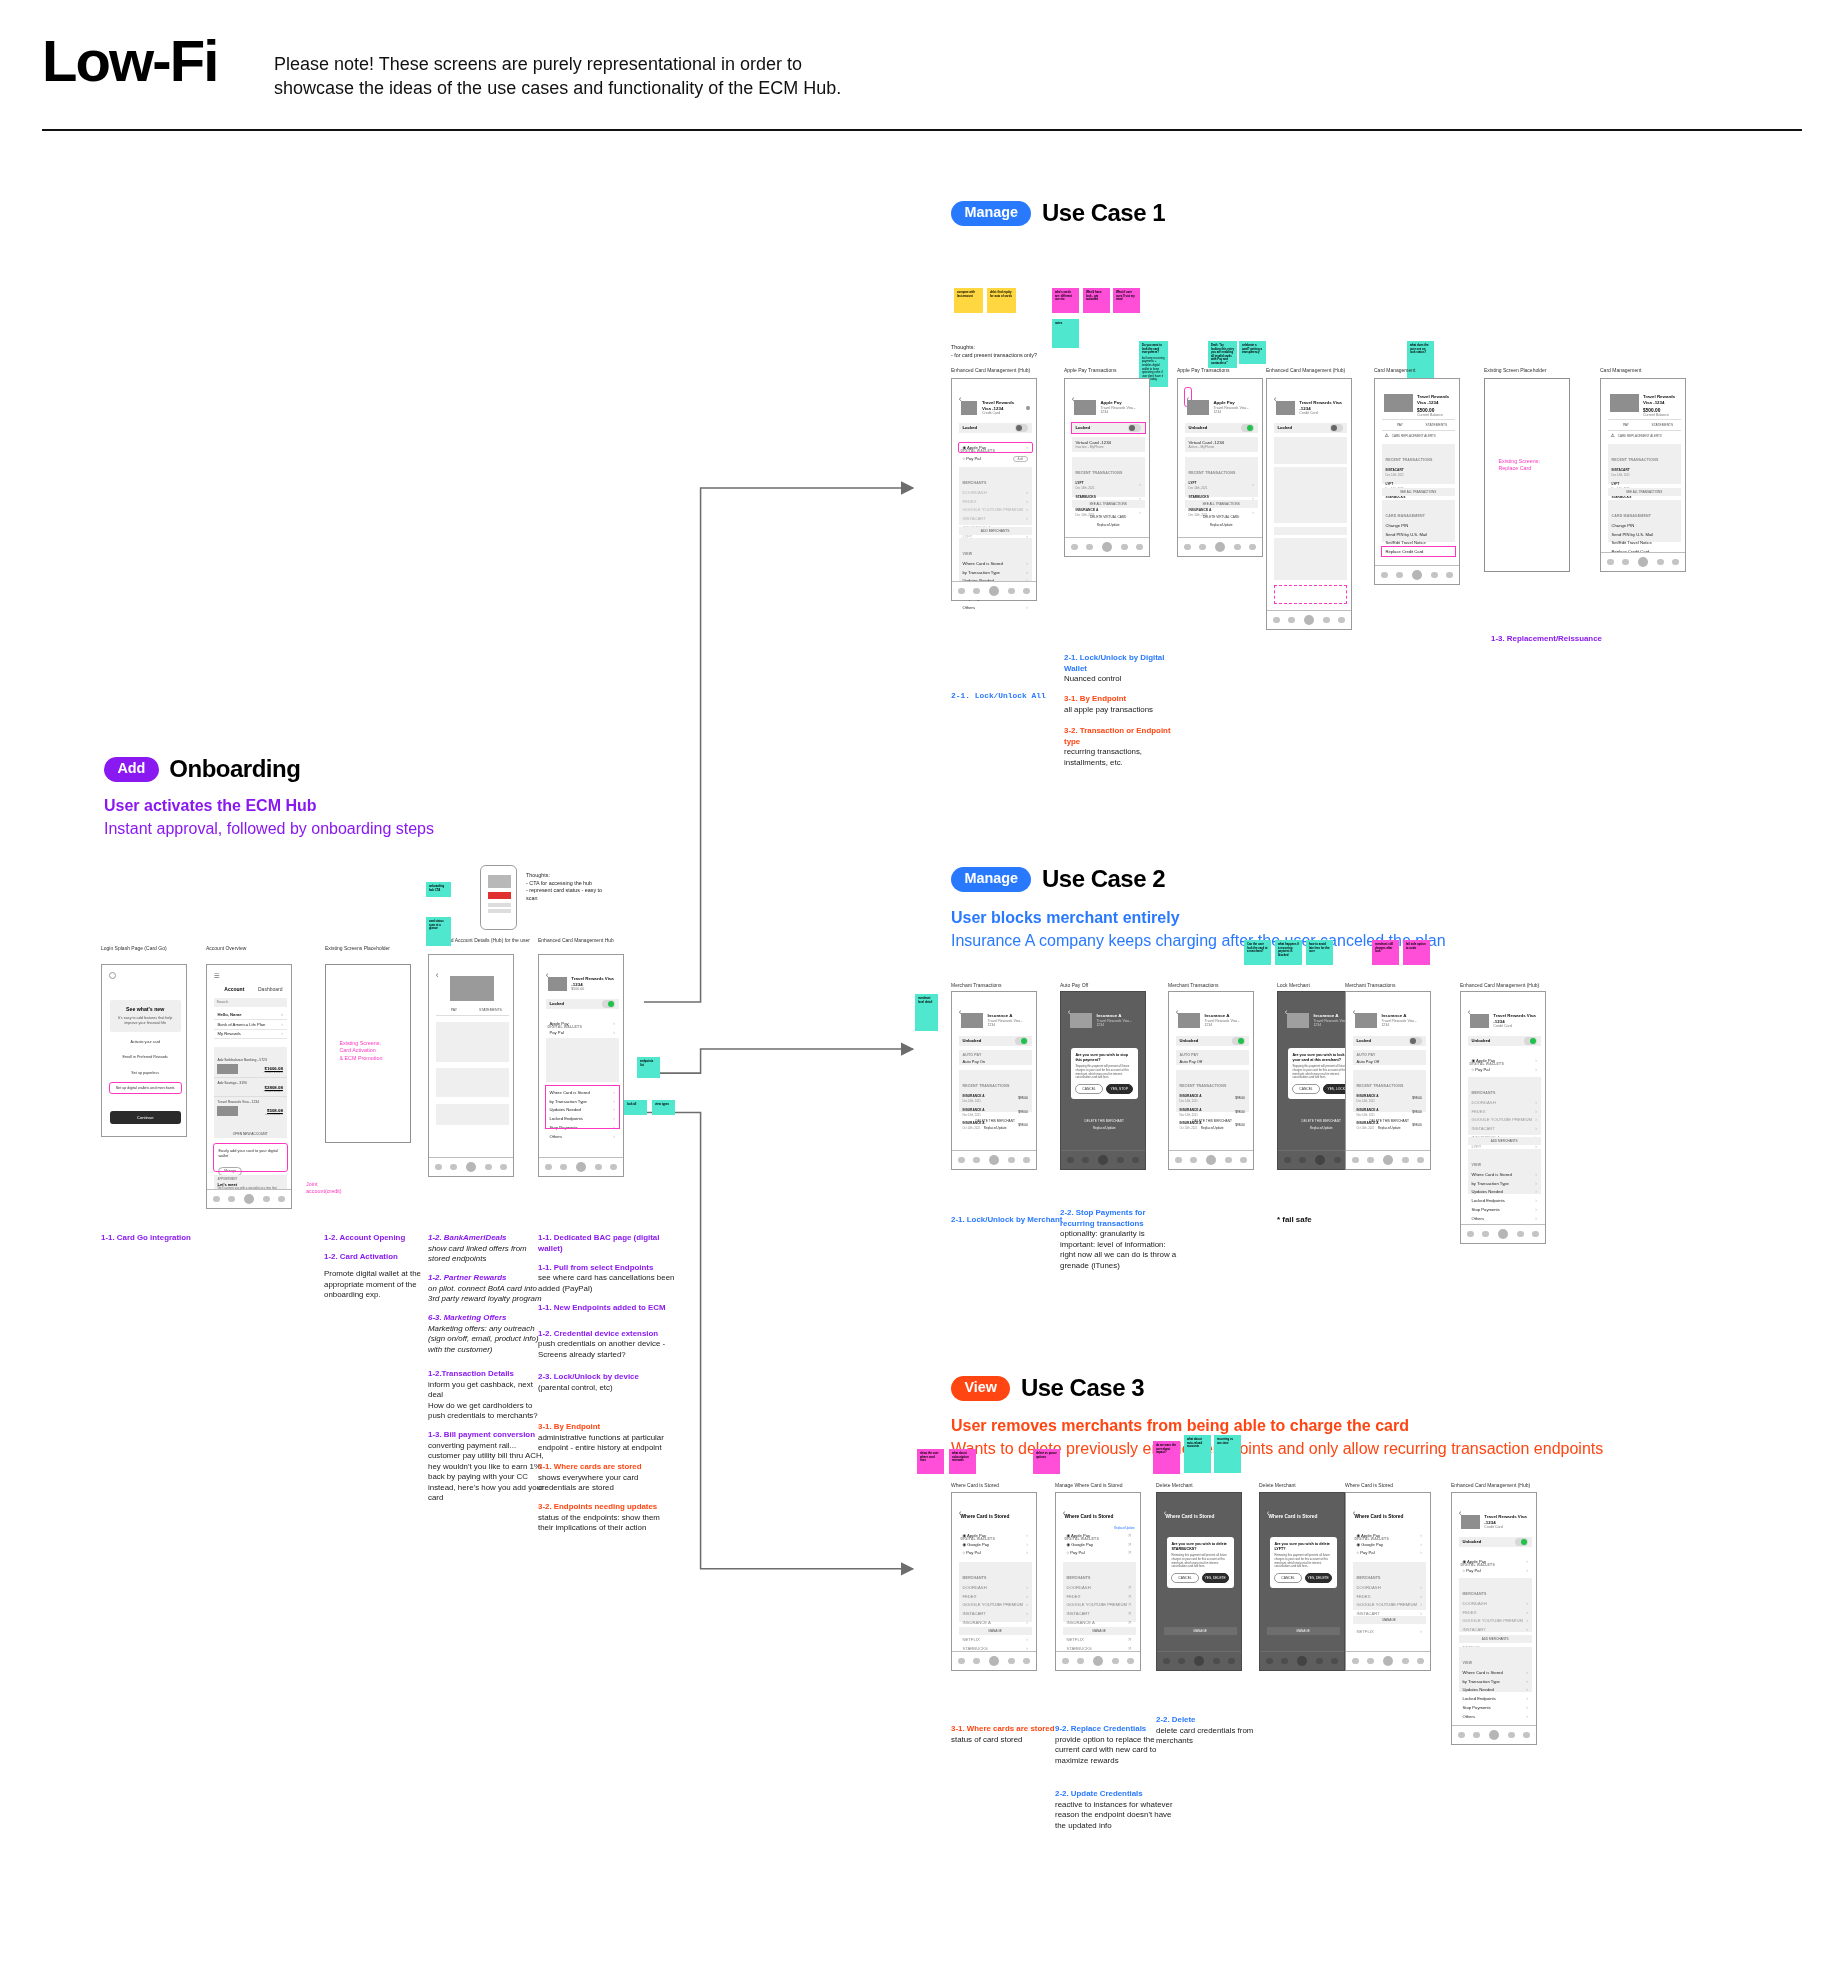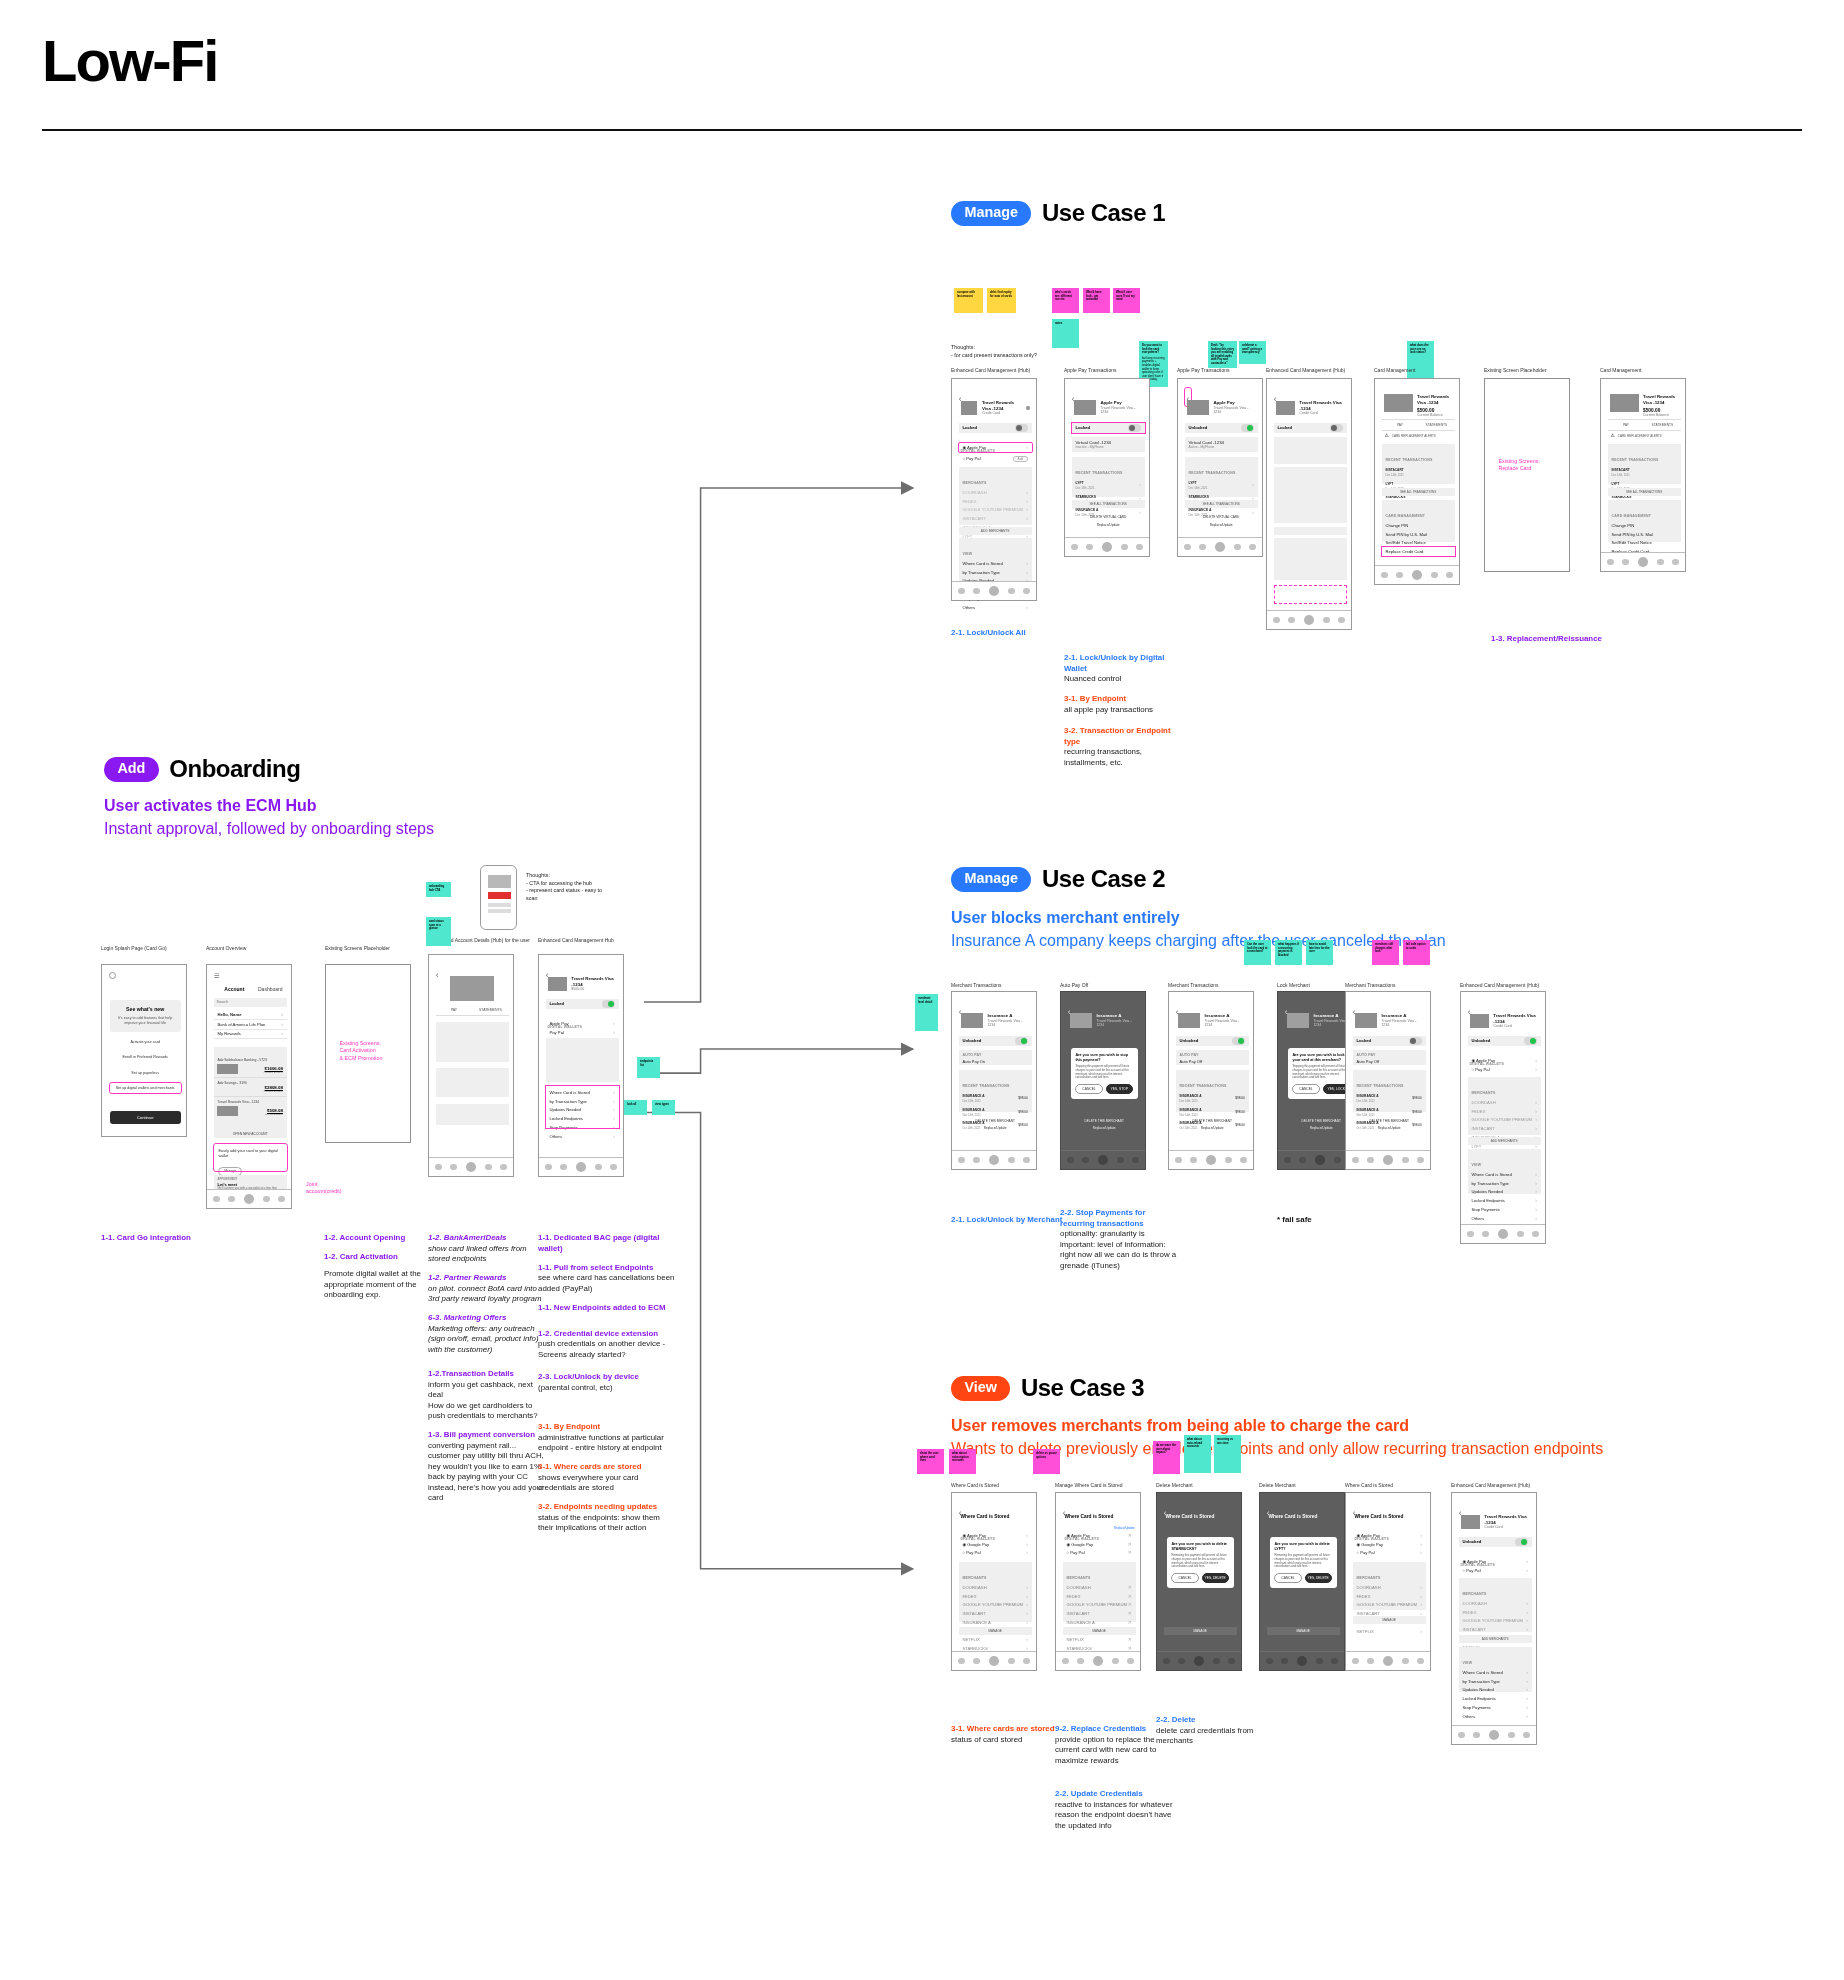--- a/index.html
+++ b/index.html
@@ -100,20 +100,24 @@
   .thoughts { position:absolute; font-size:5.4px; line-height:1.4; color:#222; }
 
   svg.conn { position:absolute; left:0; top:0; width:1845px; height:1981px;
              pointer-events:none; overflow:visible; }
 </style>
 </head>
 <body>
 
 <div id="hdr">
   <div id="hdr-title">Low-Fi</div>
+  <div id="hdr-note">
+    <div>Please note! These screens are purely representational in order to</div>
+    <div>showcase the ideas of the use cases and functionality of the ECM Hub.</div>
+  </div>
   <div id="hdr-rule"></div>
 </div>
 
 <svg class="conn" viewBox="0 0 1920 2062" width="1845" height="1981">
   <defs>
     <marker id="ah" markerWidth="9" markerHeight="9" refX="8" refY="4.5" orient="auto">
       <path d="M0,0 L9,4.5 L0,9 z" fill="#6d6d6d"></path>
     </marker>
   </defs>
   <path d="M670,1043 L729,1043 L729,508 L950,508" fill="none" stroke="#6d6d6d" stroke-width="1.6" marker-end="url(#ah)"></path>
@@ -751,21 +755,21 @@
   </div>
   <div class="homebar">
     <span class="hb-dot"></span>
       <span class="hb-dot"></span>
       <span class="hb-dot big"></span>
       <span class="hb-dot"></span>
       <span class="hb-dot"></span>
   </div>
 </div>
 
-<div class="anno c-blue" style="left:951px; top:628px;">
+<div class="anno c-blue" style="left:951px; top:691px;font-family:Liberation Mono, monospace;">
   <div class="t">2-1. Lock/Unlock All</div>
 </div>
 <div class="anno c-blue" style="left:1064px; top:653px;">
   <div class="t">2-1. Lock/Unlock by Digital Wallet</div>
   <div class="d">Nuanced control</div>
 </div>
 <div class="anno c-orange" style="left:1064px; top:694px;">
   <div class="t">3-1. By Endpoint</div>
   <div class="d">all apple pay transactions</div>
 </div>

